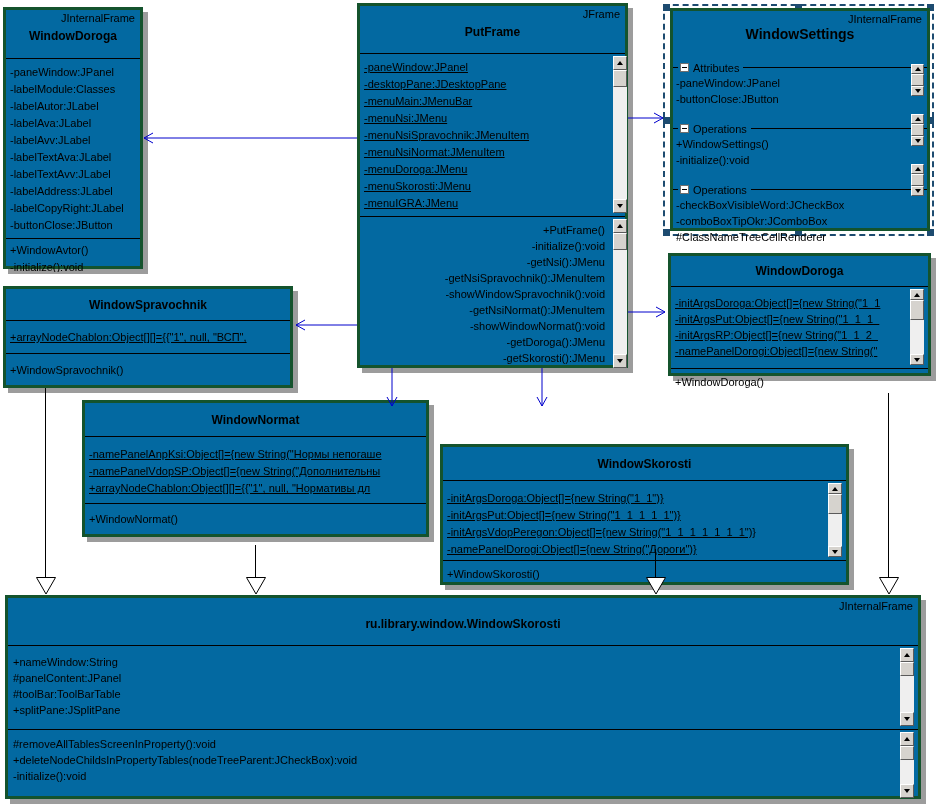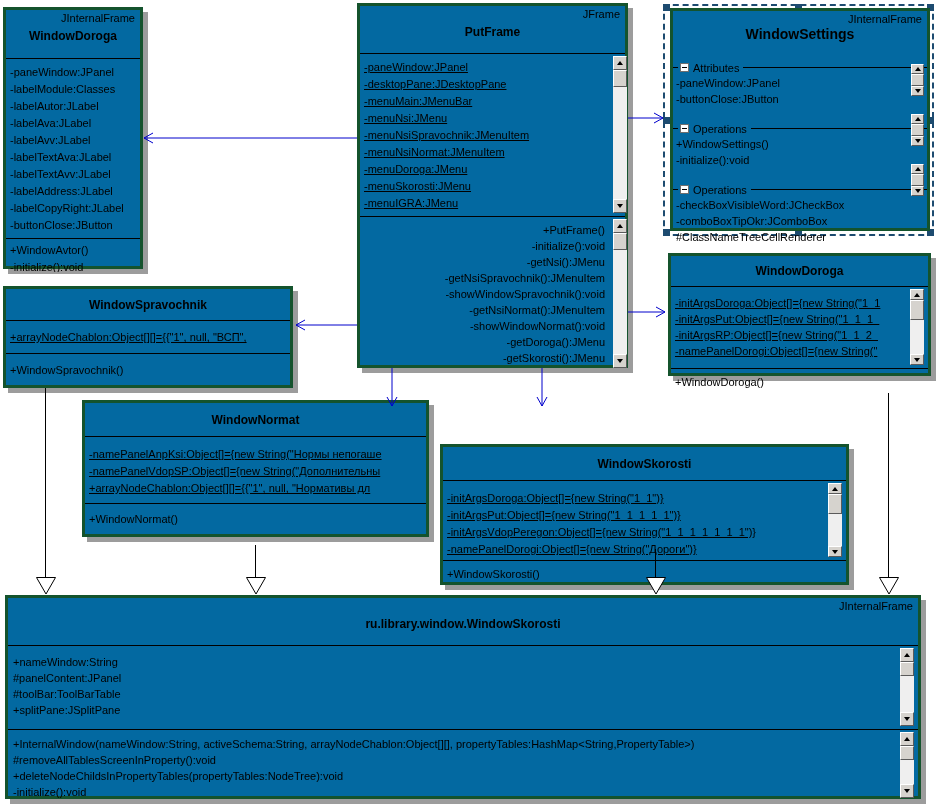--- a/index.html
+++ b/index.html
@@ -278,23 +278,22 @@
       <div class="stereo">JInternalFrame</div>
       <div class="cname">ru.library.window.WindowSkorosti</div>
     </div>
     <div class="sec lh16" style="height:84px;padding:8px 24px 0 5px;">
       <div class="ln">+nameWindow:String</div>
       <div class="ln">#panelContent:JPanel</div>
       <div class="ln">#toolBar:ToolBarTable</div>
       <div class="ln">+splitPane:JSplitPane</div>
     </div>
     <div class="sec lh16" style="height:73px;padding:6px 24px 0 5px;">
-      <div class="ln">+InternalWindow(nameWindow:String, activeSchema:String, arrayNodeChablon:Object[][], propertyTables:HashMap&lt;String,PropertyTable&gt;)</div>
       <div class="ln">#removeAllTablesScreenInProperty():void</div>
-      <div class="ln">+deleteNodeChildsInPropertyTables(propertyTables:NodeTree):void</div>
+      <div class="ln">+deleteNodeChildsInPropertyTables(nodeTreeParent:JCheckBox):void</div>
       <div class="ln">-initialize():void</div>
     </div>
     <div class="sb" style="right:4px;top:50px;height:78px;">
       <div class="sb-btn">
           <i class="tri tri-up"></i>
         </div>
       <div class="sb-thumb" style="height:14px;"></div>
       <div class="sb-track"></div>
       <div class="sb-btn">
           <i class="tri tri-down"></i>

